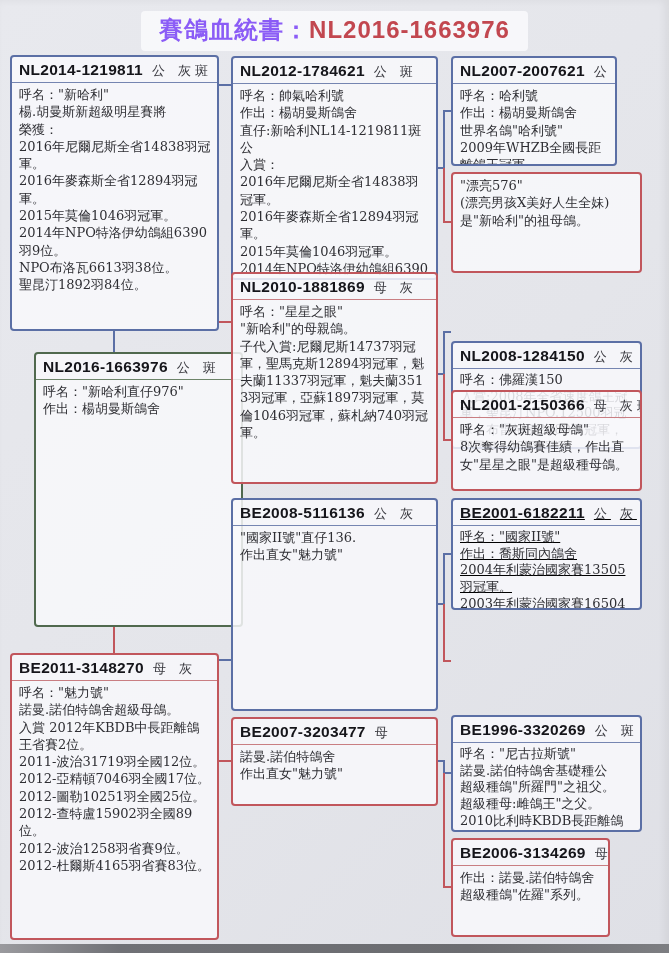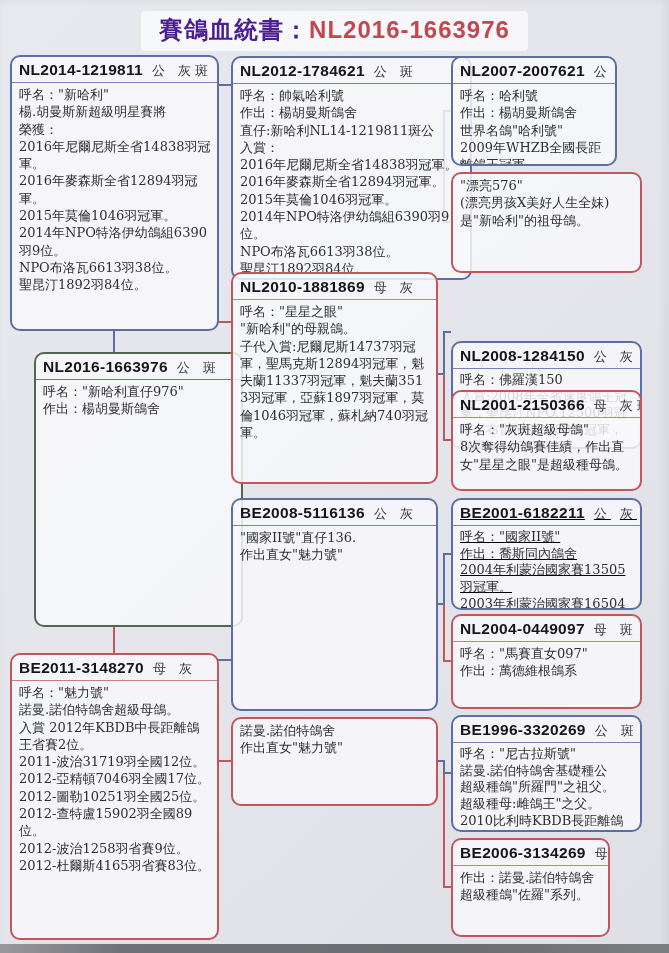--- a/index.html
+++ b/index.html
@@ -22,30 +22,30 @@
   }
   #title .inner{
     display:inline-block;
     background:rgba(248,248,251,.92);
     border-radius:4px;
     padding:3px 18px 5px 18px;
     font-size:24px;font-weight:bold;
     letter-spacing:1px;
     font-family:"Liberation Sans","DejaVu Sans",sans-serif;
   }
-  .t-green{color:#4c1d95;margin-top:15px;}
+  .t-green{color:#8b5cf6;margin-top:15px;}
   .t-red{color:#c2474f;}
 
   svg#connectors{position:absolute;left:0;top:0;z-index:1;pointer-events:none;}
 
   .box{
     position:absolute;
     background:rgba(248,248,252,.85);
     border:2px solid #888;
-    border-radius:10px;
+    border-radius:4px;
     box-sizing:border-box;
     z-index:2;
     overflow:hidden;
   }
   .box.blue{border-color:#5b6fa5;}
   .box.red{border-color:#c1565c;}
   .box.green{border-color:#50694e;margin-left:24px;}
   .box-header{
     padding:3px 7px 2px 7px;
     white-space:nowrap;
@@ -134,21 +134,21 @@
 諾曼.諾伯特鴿舍超級母鴿。
 入賞 2012年KBDB中長距離鴿王省賽2位。
 2011-波治31719羽全國12位。
 2012-亞精頓7046羽全國17位。
 2012-圖勒10251羽全國25位。
 2012-查特盧15902羽全國89位。
 2012-波治1258羽省賽9位。
 2012-杜爾斯4165羽省賽83位。</div>
   </div>
 
-  <div class="box blue" style="left:231px;top:56px;width:241px;height:224px;">
+  <div class="box blue" style="left:231px;top:56px;width:207px;height:224px;">
     <div class="box-header"><span class="ring">NL2012-1784621</span><span class="sexcolor">公</span><span class="sexcolor">斑</span></div>
     <div class="box-body">呼名：帥氣哈利號
 作出：楊胡曼斯鴿舍
 直仔:新哈利NL14-1219811斑公
 入賞：
 2016年尼爾尼斯全省14838羽冠軍。
 2016年麥森斯全省12894羽冠軍。
 2015年莫倫1046羽冠軍。
 2014年NPO特洛伊幼鴿組6390羽9位。
 NPO布洛瓦6613羽38位。
@@ -162,20 +162,21 @@
 子代入賞:尼爾尼斯14737羽冠軍，聖馬克斯12894羽冠軍，魁夫蘭11337羽冠軍，魁夫蘭3513羽冠軍，亞蘇1897羽冠軍，莫倫1046羽冠軍，蘇札納740羽冠軍。</div>
   </div>
 
   <div class="box blue" style="left:231px;top:498px;width:207px;height:213px;">
     <div class="box-header"><span class="ring">BE2008-5116136</span><span class="sexcolor">公</span><span class="sexcolor">灰</span></div>
     <div class="box-body">"國家II號"直仔136.
 作出直女"魅力號"</div>
   </div>
 
   <div class="box red" style="left:231px;top:717px;width:207px;height:89px;">
+    <div class="box-header"><span class="ring">BE2007-3203477</span><span class="sexcolor">母</span><span class="sexcolor"></span></div>
     <div class="box-body">諾曼.諾伯特鴿舍
 作出直女"魅力號"</div>
   </div>
 
   <div class="box blue" style="left:451px;top:56px;width:166px;height:110px;">
     <div class="box-header"><span class="ring">NL2007-2007621</span><span class="sexcolor">公</span><span class="sexcolor">斑</span></div>
     <div class="box-body">呼名：哈利號
 作出：楊胡曼斯鴿舍
 世界名鴿"哈利號"
 2009年WHZB全國長距離鴿王冠軍。
@@ -202,25 +203,20 @@
 
   <div class="box blue" style="left:451px;top:498px;width:191px;height:112px;text-decoration:underline;">
     <div class="box-header"><span class="ring">BE2001-6182211</span><span class="sexcolor">公</span><span class="sexcolor">灰</span></div>
     <div class="box-body" style="line-height:1.28;">呼名："國家II號"
 作出：喬斯同內鴿舍
 2004年利蒙治國家賽13505羽冠軍。
 2003年利蒙治國家賽16504羽34位。
 2004年Ave Rengina全國鴿王冠軍。</div>
   </div>
 
-  <div class="box red" style="left:451px;top:614px;width:191px;height:95px;">
-    <div class="box-header"><span class="ring">NL2004-0449097</span><span class="sexcolor">母</span><span class="sexcolor">斑</span></div>
-    <div class="box-body">呼名："馬賽直女097"
-作出：萬德維根鴿系</div>
-  </div>
 
   <div class="box blue" style="left:451px;top:715px;width:191px;height:117px;">
     <div class="box-header"><span class="ring">BE1996-3320269</span><span class="sexcolor">公</span><span class="sexcolor">斑</span></div>
     <div class="box-body" style="line-height:1.28;">呼名："尼古拉斯號"
 諾曼.諾伯特鴿舍基礎種公
 超級種鴿"所羅門"之祖父。
 超級種母:雌鴿王"之父。
 2010比利時KBDB長距離鴿王"達</div>
   </div>
 

